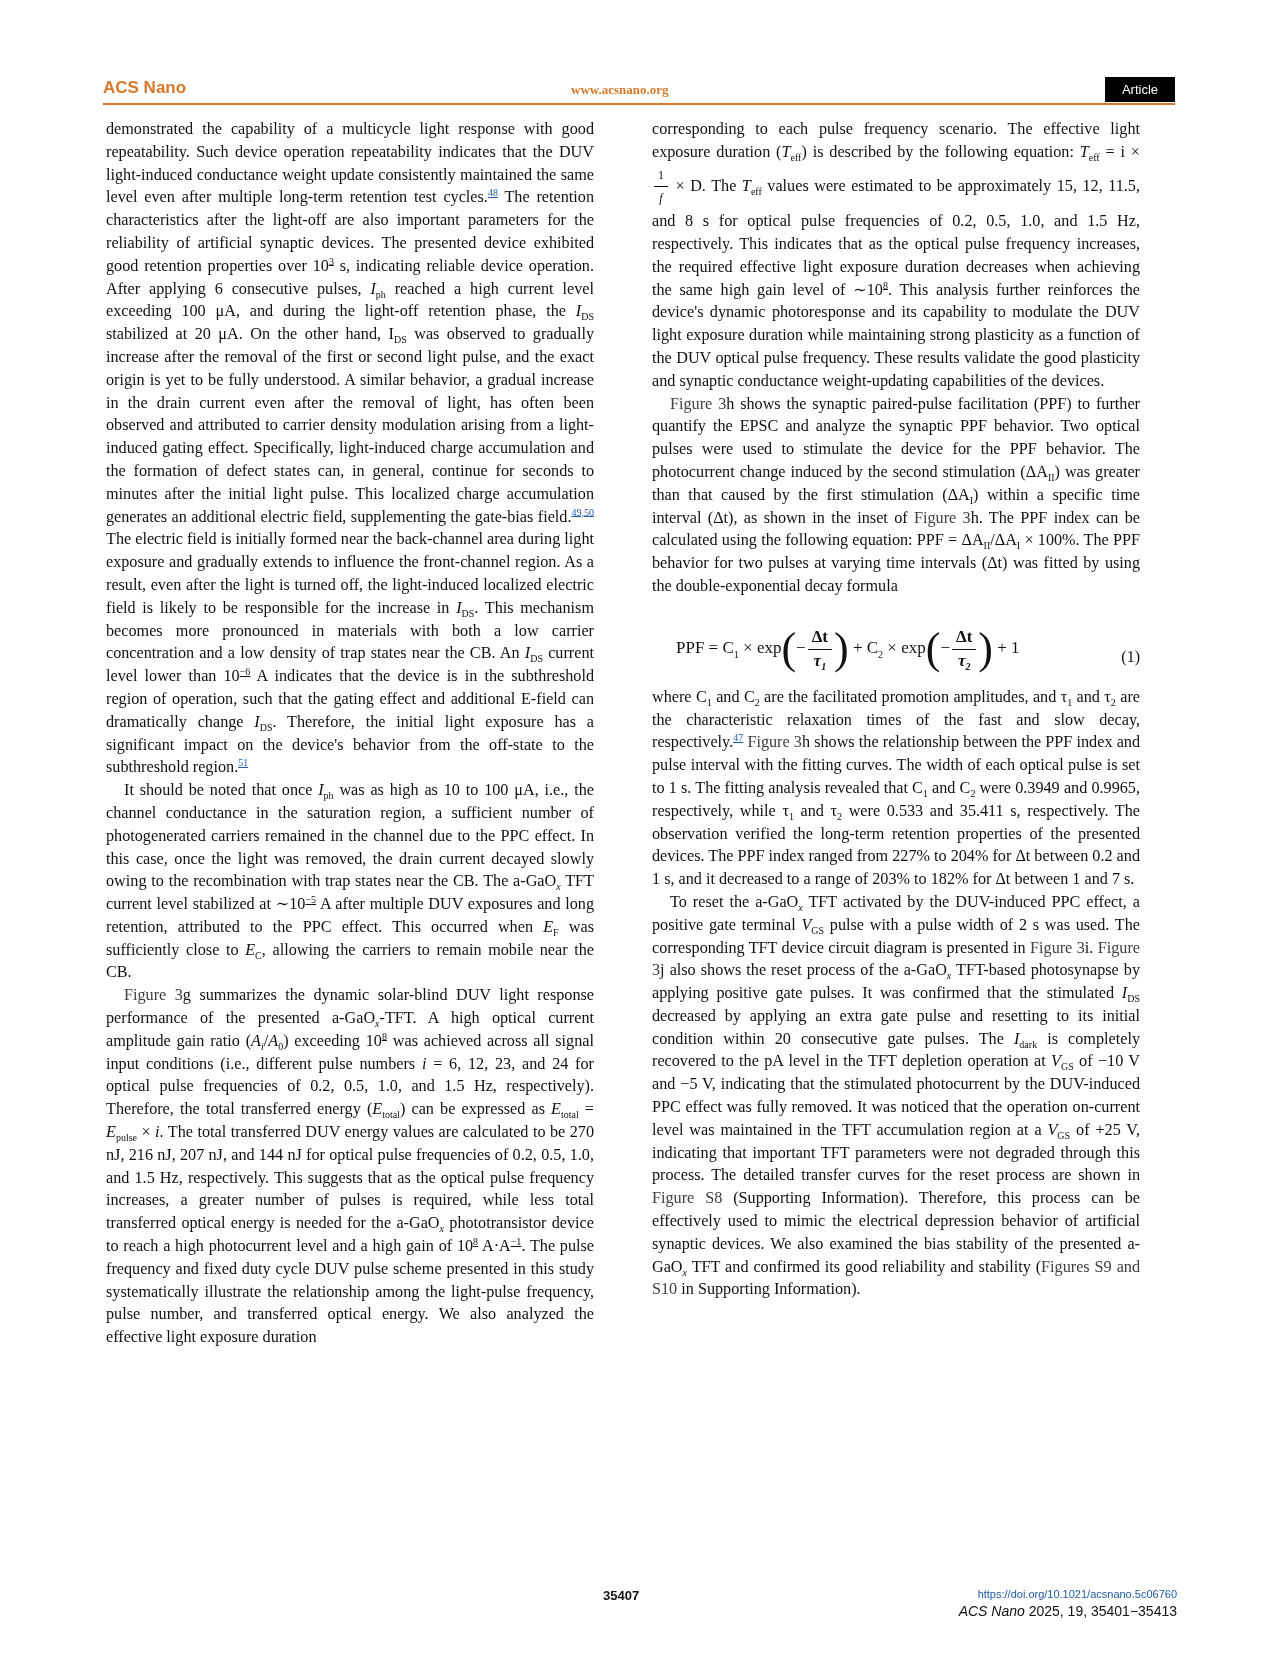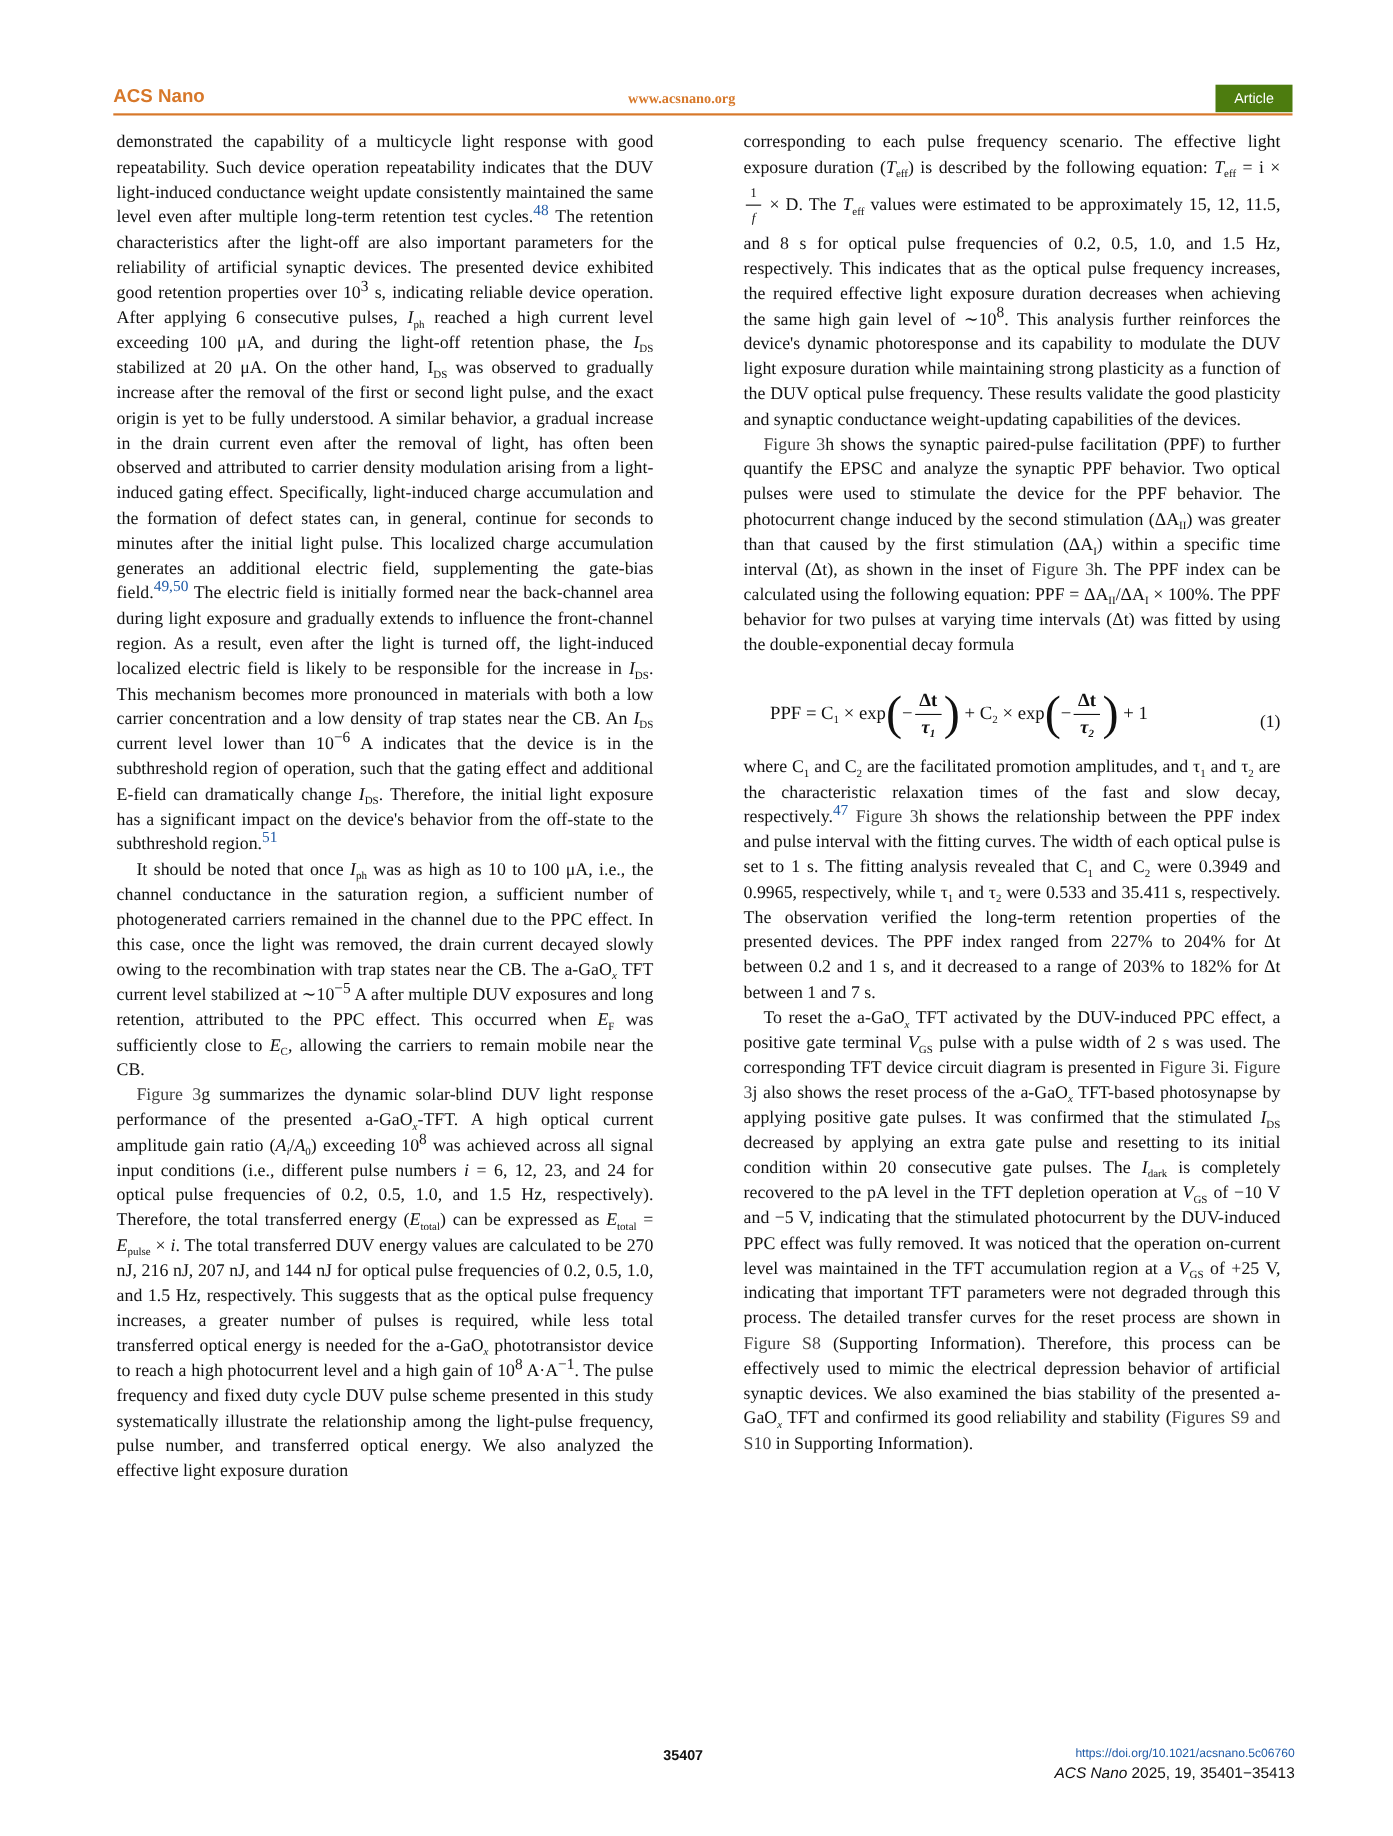--- a/index.html
+++ b/index.html
@@ -3,32 +3,32 @@
 <meta charset="utf-8">
 <style>
   html, body { margin:0; padding:0; background:#fff; }
   body { width:1266px; height:1669px; position:relative; overflow:hidden;
          font-family:"Liberation Serif","DejaVu Serif",serif; color:#111; }
   .header { position:absolute; left:103px; top:78px; width:1072px; height:26px; }
   .journal { position:absolute; left:0; top:0; font-family:"Liberation Sans",sans-serif;
              font-size:17px; font-weight:bold; color:#d7782a; }
   .site { position:absolute; left:468px; top:4px; font-family:Liberation Serif, serif;
           font-size:13px; font-weight:bold; color:#d7782a; }
-  .badge { position:absolute; right:0; top:-1px; width:70px; height:25px; background:#4d7c0f;
+  .badge { position:absolute; right:0; top:-1px; width:70px; height:25px; background:#000000;
            color:#fff; font-family:"Liberation Sans",sans-serif; font-size:13px; text-align:center;
            line-height:25px; }
   .rule { position:absolute; left:0; top:25px; width:1072px; height:2px; background:#d7782a; }
   .col { position:absolute; top:118px; width:488px; font-size:16.2px; line-height:22.8px;
          text-align:justify; }
   .col p { margin:0; }
   .col .indent { text-indent:18px; }
   .left { left:106px; }
-  .right { left:676px; }
+  .right { left:652px; }
   .link { color:#404040; }
-  sup { font-size:14px; line-height:0; }
+  sup { font-size:10px; line-height:0;text-decoration:underline; }
   sub { font-size:10px; line-height:0; }
   .ref { color:#1f5aa6; }
   .eq { position:relative; height:70px; margin:10px 0 8px 0; font-size:17px; }
   .eqbody { position:absolute; left:24px; top:18px; white-space:nowrap; }
   .eqnum { position:absolute; right:0; top:38px; font-size:16px; }
   .frac { display:inline-block; vertical-align:middle; text-align:center; margin:0 2px; }
   .frac .n { display:block; border-bottom:1.5px solid #111; padding:0 4px; font-weight:bold; }
   .frac .d { display:block; padding:0 4px; font-style:italic; font-weight:bold; }
   .paren { font-size:44px; vertical-align:middle; font-weight:200; }
   .footer-page { position:absolute; left:603px; top:1588px; font-family:"Liberation Sans",sans-serif;

